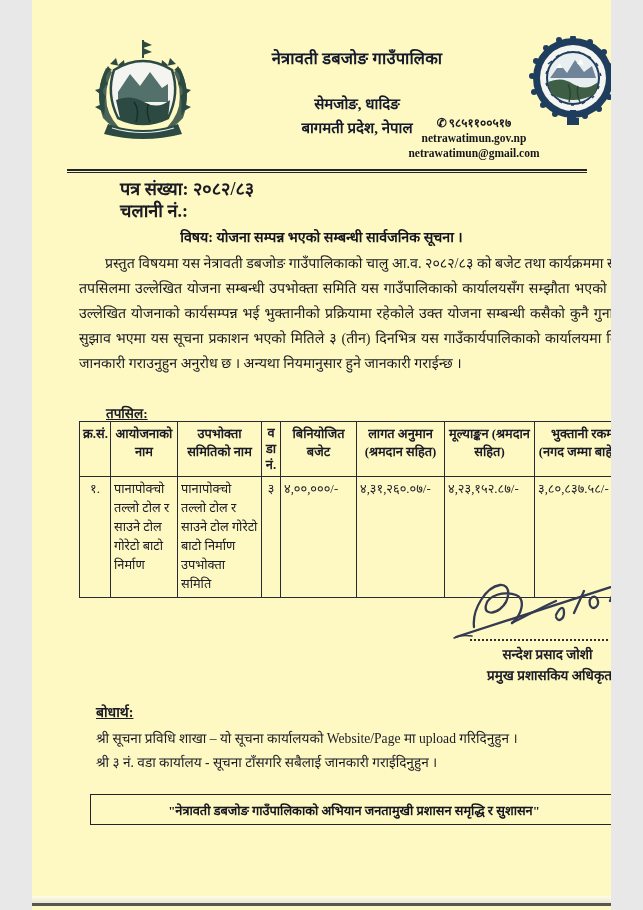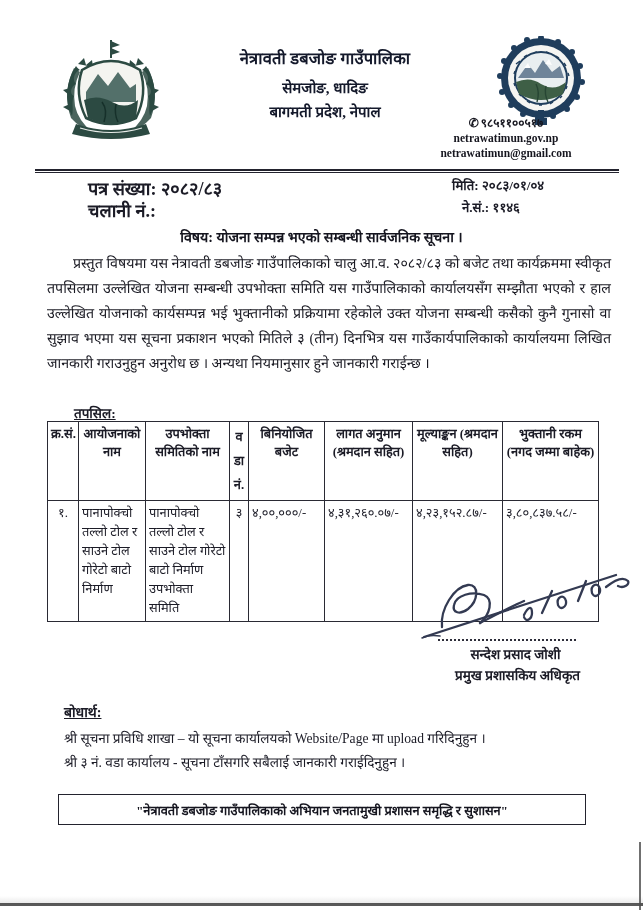--- a/index.html
+++ b/index.html
@@ -1,36 +1,36 @@
 <!DOCTYPE html>
 <html><head>
 <meta charset="utf-8">
 <style>
   * { margin: 0; padding: 0; box-sizing: border-box; }
   html, body { background: #e8e8e8; }
   body { font-family: "Liberation Serif", "DejaVu Sans", serif; }
   .page {
     position: relative;
-    width: 643px;
+    width: 579px;
     height: 910px;
     margin: 0 auto;
-    background: #ffffff;
+    background: #fef9c3;
     overflow: hidden;
     color: #1b1b26;
   }
   
   .emblem-left { position: absolute; left: 58px; top: 36px; width: 106px; height: 106px; }
   .emblem-right { position: absolute; left: 494px; top: 36px; width: 94px; height: 92px; }
   .head-center {
     position: absolute; left: 160px; top: 46px; width: 330px;
     text-align: center; color: #14192b;
   }
   .muni-name { font-size: 16.5px; font-weight: bold; letter-spacing: .2px; }
   .office-name { font-size: 23px; font-weight: bold; margin-top: 5px; }
-  .addr1 { font-size: 15px; font-weight: bold; margin-top: 8px; }
+  .addr1 { font-size: 15px; font-weight: bold; margin-top: 24px; }
   .addr2 { font-size: 15px; font-weight: bold; margin-top: 4px; }
   .contact {
     position: absolute; right: 37px; top: 116px; width: 200px;
     text-align: center; font-size: 11.5px; font-weight: bold;
     color: #16161f; line-height: 15px;
     font-family: "Liberation Serif", serif;
   }
   .phone-row { font-size: 12px; }
   .phone-glyph { font-size: 12px; margin-right: 2px; }
   .dbl-rule {
@@ -59,21 +59,21 @@
   .tbl-wrap { position: absolute; left: 47px; top: 421px; width: 551px; }
   table.notice { border-collapse: collapse; width: 551px; table-layout: fixed; }
   table.notice th, table.notice td {
     border: 1.3px solid #2a2a34; vertical-align: top;
     padding: 3px 3px; overflow: hidden;
   }
   table.notice th { font-size: 12.8px; font-weight: bold; text-align: center; line-height: 18px; }
   table.notice td { font-size: 12.8px; line-height: 19px; text-align: left; height: 108px; }
   table.notice td.c-sn { text-align: center; }
   table.notice td.c-ward { text-align: center; }
-  table.notice th.h-ward { padding: 3px 1px; line-height: 24px; }
+  table.notice th.h-ward { padding: 3px 1px; line-height: 16px; }
   
   .sig-block { position: absolute; left: 420px; top: 565px; width: 215px; height: 130px; }
   .sig-svg { position: absolute; left: 0; top: 0; }
   .sig-dots { position: absolute; left: 18px; top: 74px; width: 138px; border-bottom: 2px dotted #2e2e3a; }
   .sig-name { position: absolute; left: 8px; top: 80px; width: 175px; text-align: center; font-size: 13.5px; font-weight: bold; }
   .sig-title { position: absolute; left: 0; top: 101px; width: 195px; text-align: center; font-size: 13.5px; font-weight: bold; }
   
   .cc-block { position: absolute; left: 64px; top: 702px; width: 540px; }
   .cc-label { font-size: 14px; font-weight: bold; text-decoration: underline; margin-bottom: 6px; }
   .cc-item { font-size: 13.6px; line-height: 24px; }
@@ -177,24 +177,20 @@
     </div>
     <div>netrawatimun.gov.np</div>
     <div>netrawatimun@gmail.com</div>
   </div>
 
   <div class="dbl-rule"></div>
 
   <div class="ref-left">
     <div><span>पत्र संख्या:</span> <span>२०८२/८३</span></div>
     <div>चलानी नं.:</div>
-  </div>
-  <div class="ref-right">
-    <div><span>मिति:</span> <span>२०८३/०१/०४</span></div>
-    <div class="nesa"><span>ने.सं.:</span> <span>११४६</span></div>
   </div>
 
   <div class="subject">विषय: योजना सम्पन्न भएको सम्बन्धी सार्वजनिक सूचना ।</div>
 
   <div class="body-par">प्रस्तुत विषयमा यस नेत्रावती डबजोङ गाउँपालिकाको चालु आ.व. २०८२/८३ को बजेट तथा कार्यक्रममा स्वीकृत तपसिलमा उल्लेखित योजना सम्बन्धी उपभोक्ता समिति यस गाउँपालिकाको कार्यालयसँग सम्झौता भएको र हाल उल्लेखित योजनाको कार्यसम्पन्न भई भुक्तानीको प्रक्रियामा रहेकोले उक्त योजना सम्बन्धी कसैको कुनै गुनासो वा सुझाव भएमा यस सूचना प्रकाशन भएको मितिले ३ (तीन) दिनभित्र यस गाउँकार्यपालिकाको कार्यालयमा लिखित जानकारी गराउनुहुन अनुरोध छ । अन्यथा नियमानुसार हुने जानकारी गराईन्छ ।</div>
 
   <div class="tapasil">तपसिल:</div>
   <div class="tbl-wrap">
     <table class="notice">
       <colgroup>

